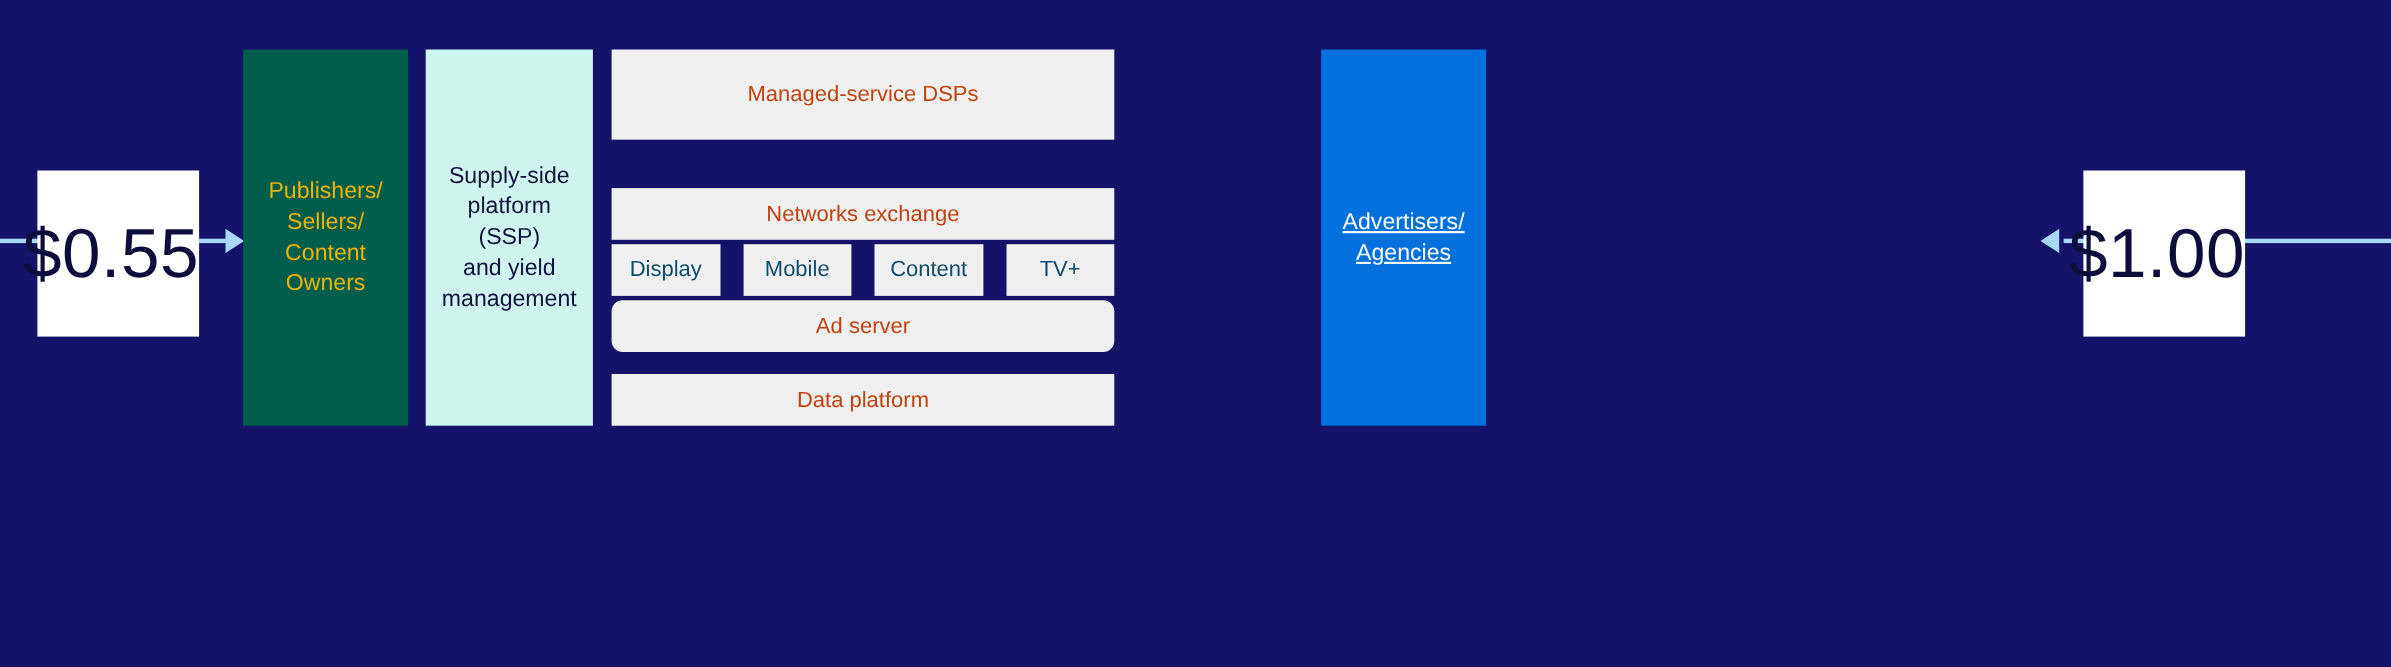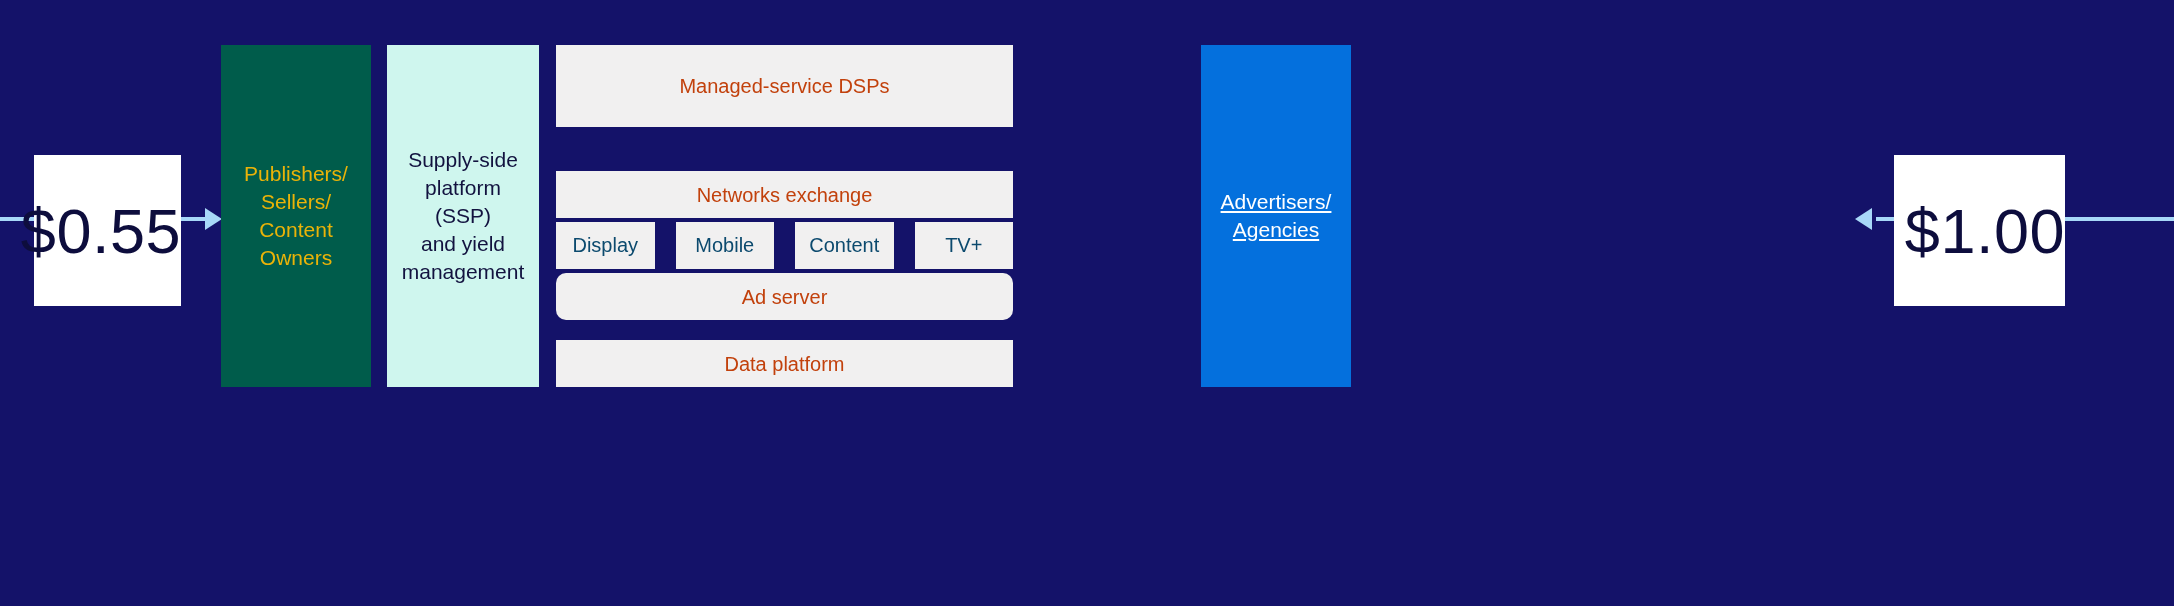--- a/index.html
+++ b/index.html
@@ -25,21 +25,21 @@
     align-items: center;
     justify-content: flex-end;
     color: #0d0d3d;
     font-size: 63px;
     font-weight: 400;
     letter-spacing: 0.5px;
     z-index: 4;
     margin-top: 12px;
   }
   #price-left  { left: 34px;   top: 143px; width: 147px; height: 151px; }
-  #price-right { left: 1894px; top: 143px; width: 171px; height: 151px; }
+  #price-right { left: 1894px; top: 143px; width: 147px; height: 151px; }
 
   
   .conn-line {
     position: absolute;
     height: 4px;
     background: #a8d8f8;
     z-index: 2;
   }
   .arrow-head {
     position: absolute;

